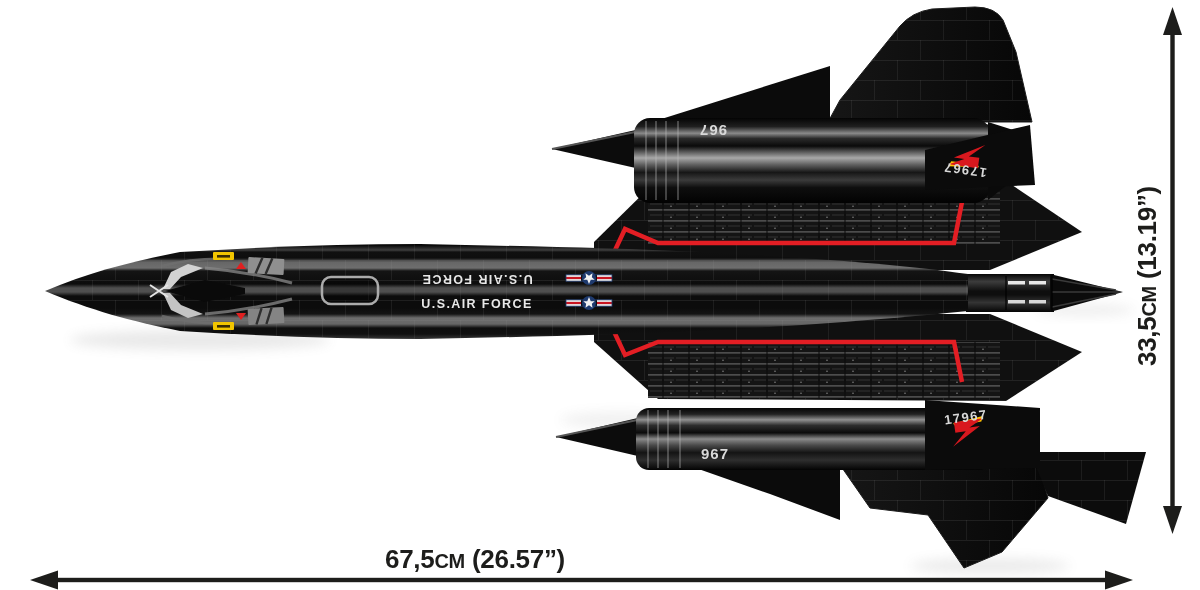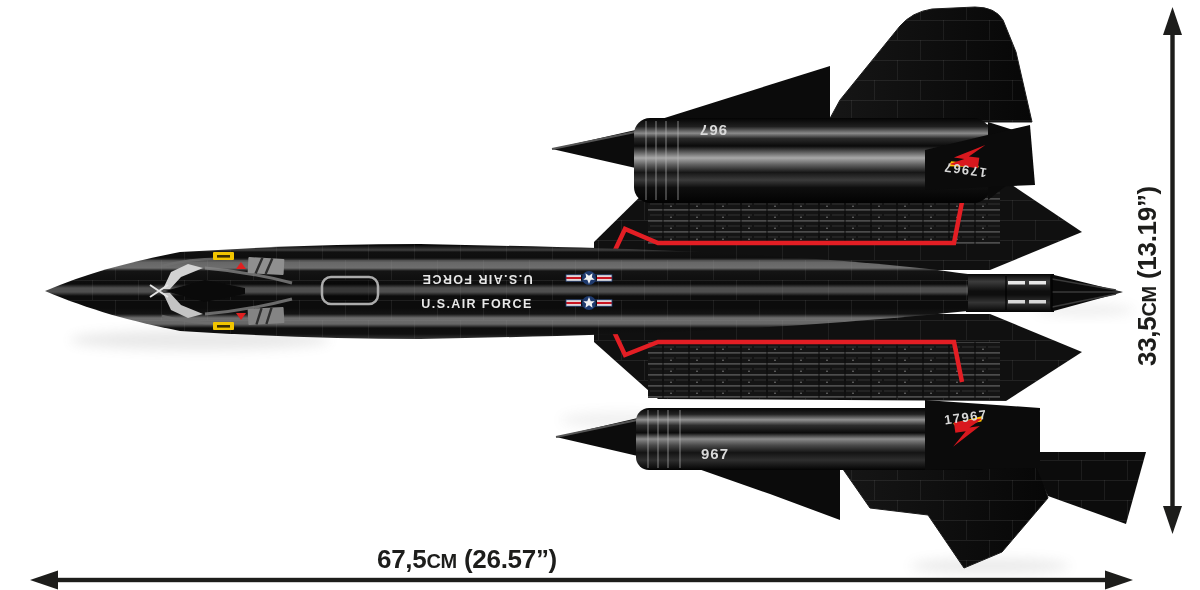--- a/index.html
+++ b/index.html
@@ -3,21 +3,21 @@
 <meta charset="utf-8">
 <style>
   html,body{margin:0;padding:0;background:#ffffff;}
   .stage{position:relative;width:1200px;height:590px;background:#ffffff;overflow:hidden;
          font-family:"Liberation Sans",sans-serif;}
   .stage svg{position:absolute;left:0;top:0;}
   .dim-label{position:absolute;font-weight:bold;color:#1d1d1b;font-size:26px;
              letter-spacing:-0.3px;white-space:nowrap;}
   .dim-label .unit{font-size:20px;}
   .dim-label .imp{margin-left:7px;}
-  .dim-w{left:302px;top:544px;width:330px;text-align:center;}
+  .dim-w{left:310px;top:544px;width:330px;text-align:center;}
   .dim-h{left:1147px;top:276px;transform:translate(-50%,-50%) rotate(-90deg);}
   text{font-family:"Liberation Sans",sans-serif;}
 </style>
 </head>
 <body>
 
 <div class="stage">
 
 <svg width="1200" height="590" viewBox="0 0 1200 590">
   <defs>

